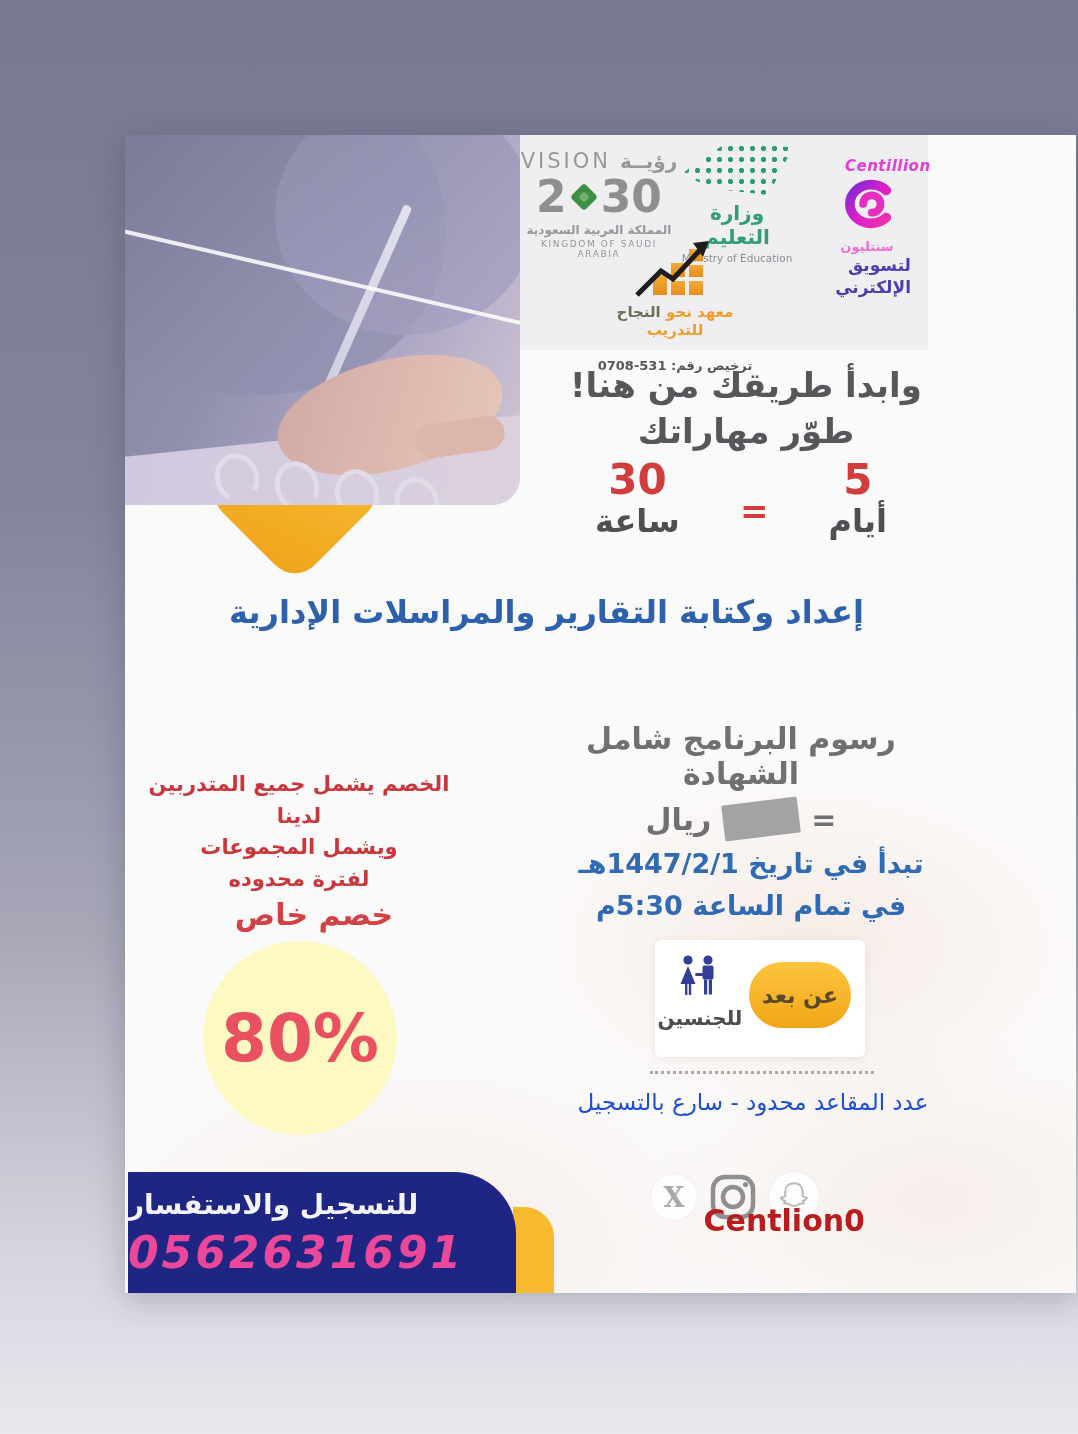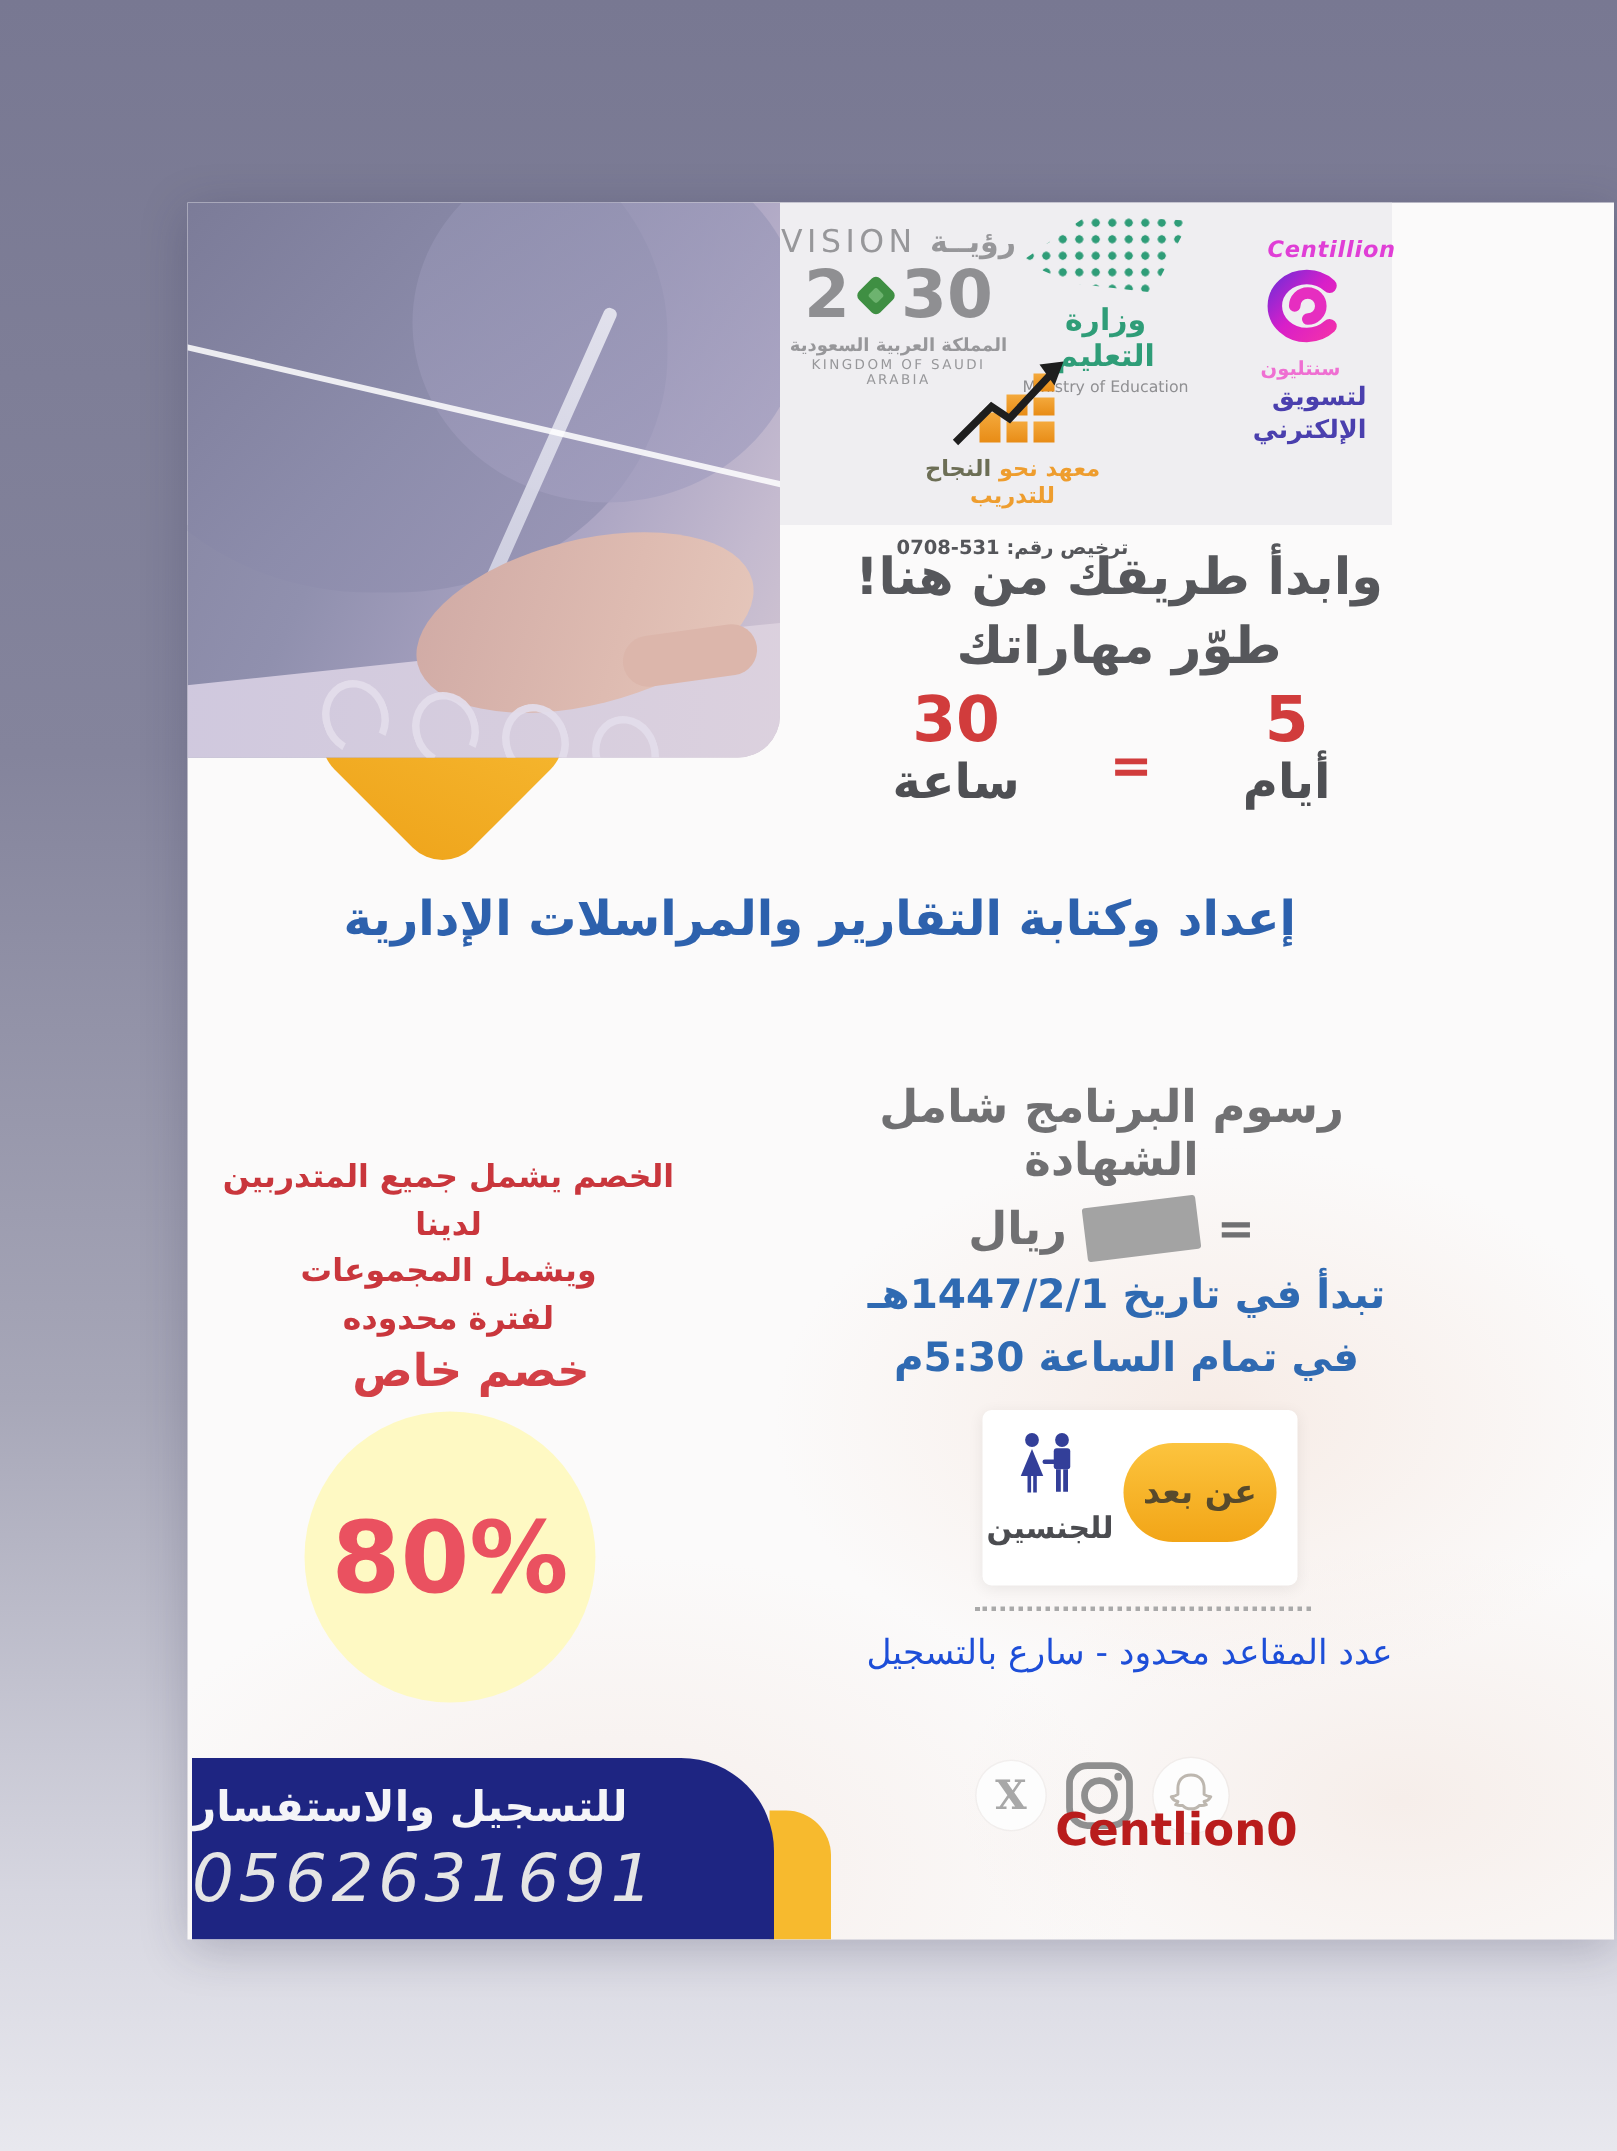--- a/index.html
+++ b/index.html
@@ -113,21 +113,21 @@
   .dotted{position:absolute;left:525px;top:936px;width:224px;border-bottom:3px dotted #a9a9a9;z-index:4;}
 
   .seats{position:absolute;left:432px;top:954px;width:392px;z-index:4;text-align:center;direction:rtl;
     font-size:23px;font-weight:normal;color:#1d4ed8;}
 
   .yellow-tab{position:absolute;left:388px;top:1072px;width:41px;height:86px;z-index:3;
     background:#f7ba2e;border-radius:0 30px 0 0;}
   .reg-box{position:absolute;left:3px;top:1037px;width:388px;height:121px;z-index:4;
     background:#1e2582;border-radius:0 62px 0 0;text-align:left;}
   .reg-label{margin-top:16px;font-size:28px;font-weight:bold;color:#f4f4f8;direction:rtl;}
-  .reg-phone{margin-top:6px;font-size:44px;font-weight:normal;font-style:italic;color:#e5e5e5;letter-spacing:3px;}
+  .reg-phone{margin-top:6px;font-size:44px;font-weight:bold;font-style:italic;color:#ec4899;letter-spacing:3px;}
 
   .social{position:absolute;left:480px;top:1033px;width:260px;z-index:4;
     display:flex;justify-content:center;align-items:center;gap:7px;}
   .icon-circle{width:46px;height:46px;border-radius:50%;background:#fdfdfd;display:flex;
     align-items:center;justify-content:center;box-shadow:0 0 0 1px rgba(0,0,0,.03);}
   .x-glyph{font-size:27px;font-weight:bold;color:#a8a8a8;font-family:"DejaVu Serif",serif;}
   .handle{position:absolute;left:480px;top:1068px;width:260px;z-index:4;text-align:right;
     font-size:30px;font-weight:bold;color:#b91c1c;}
 </style>
 </head>

